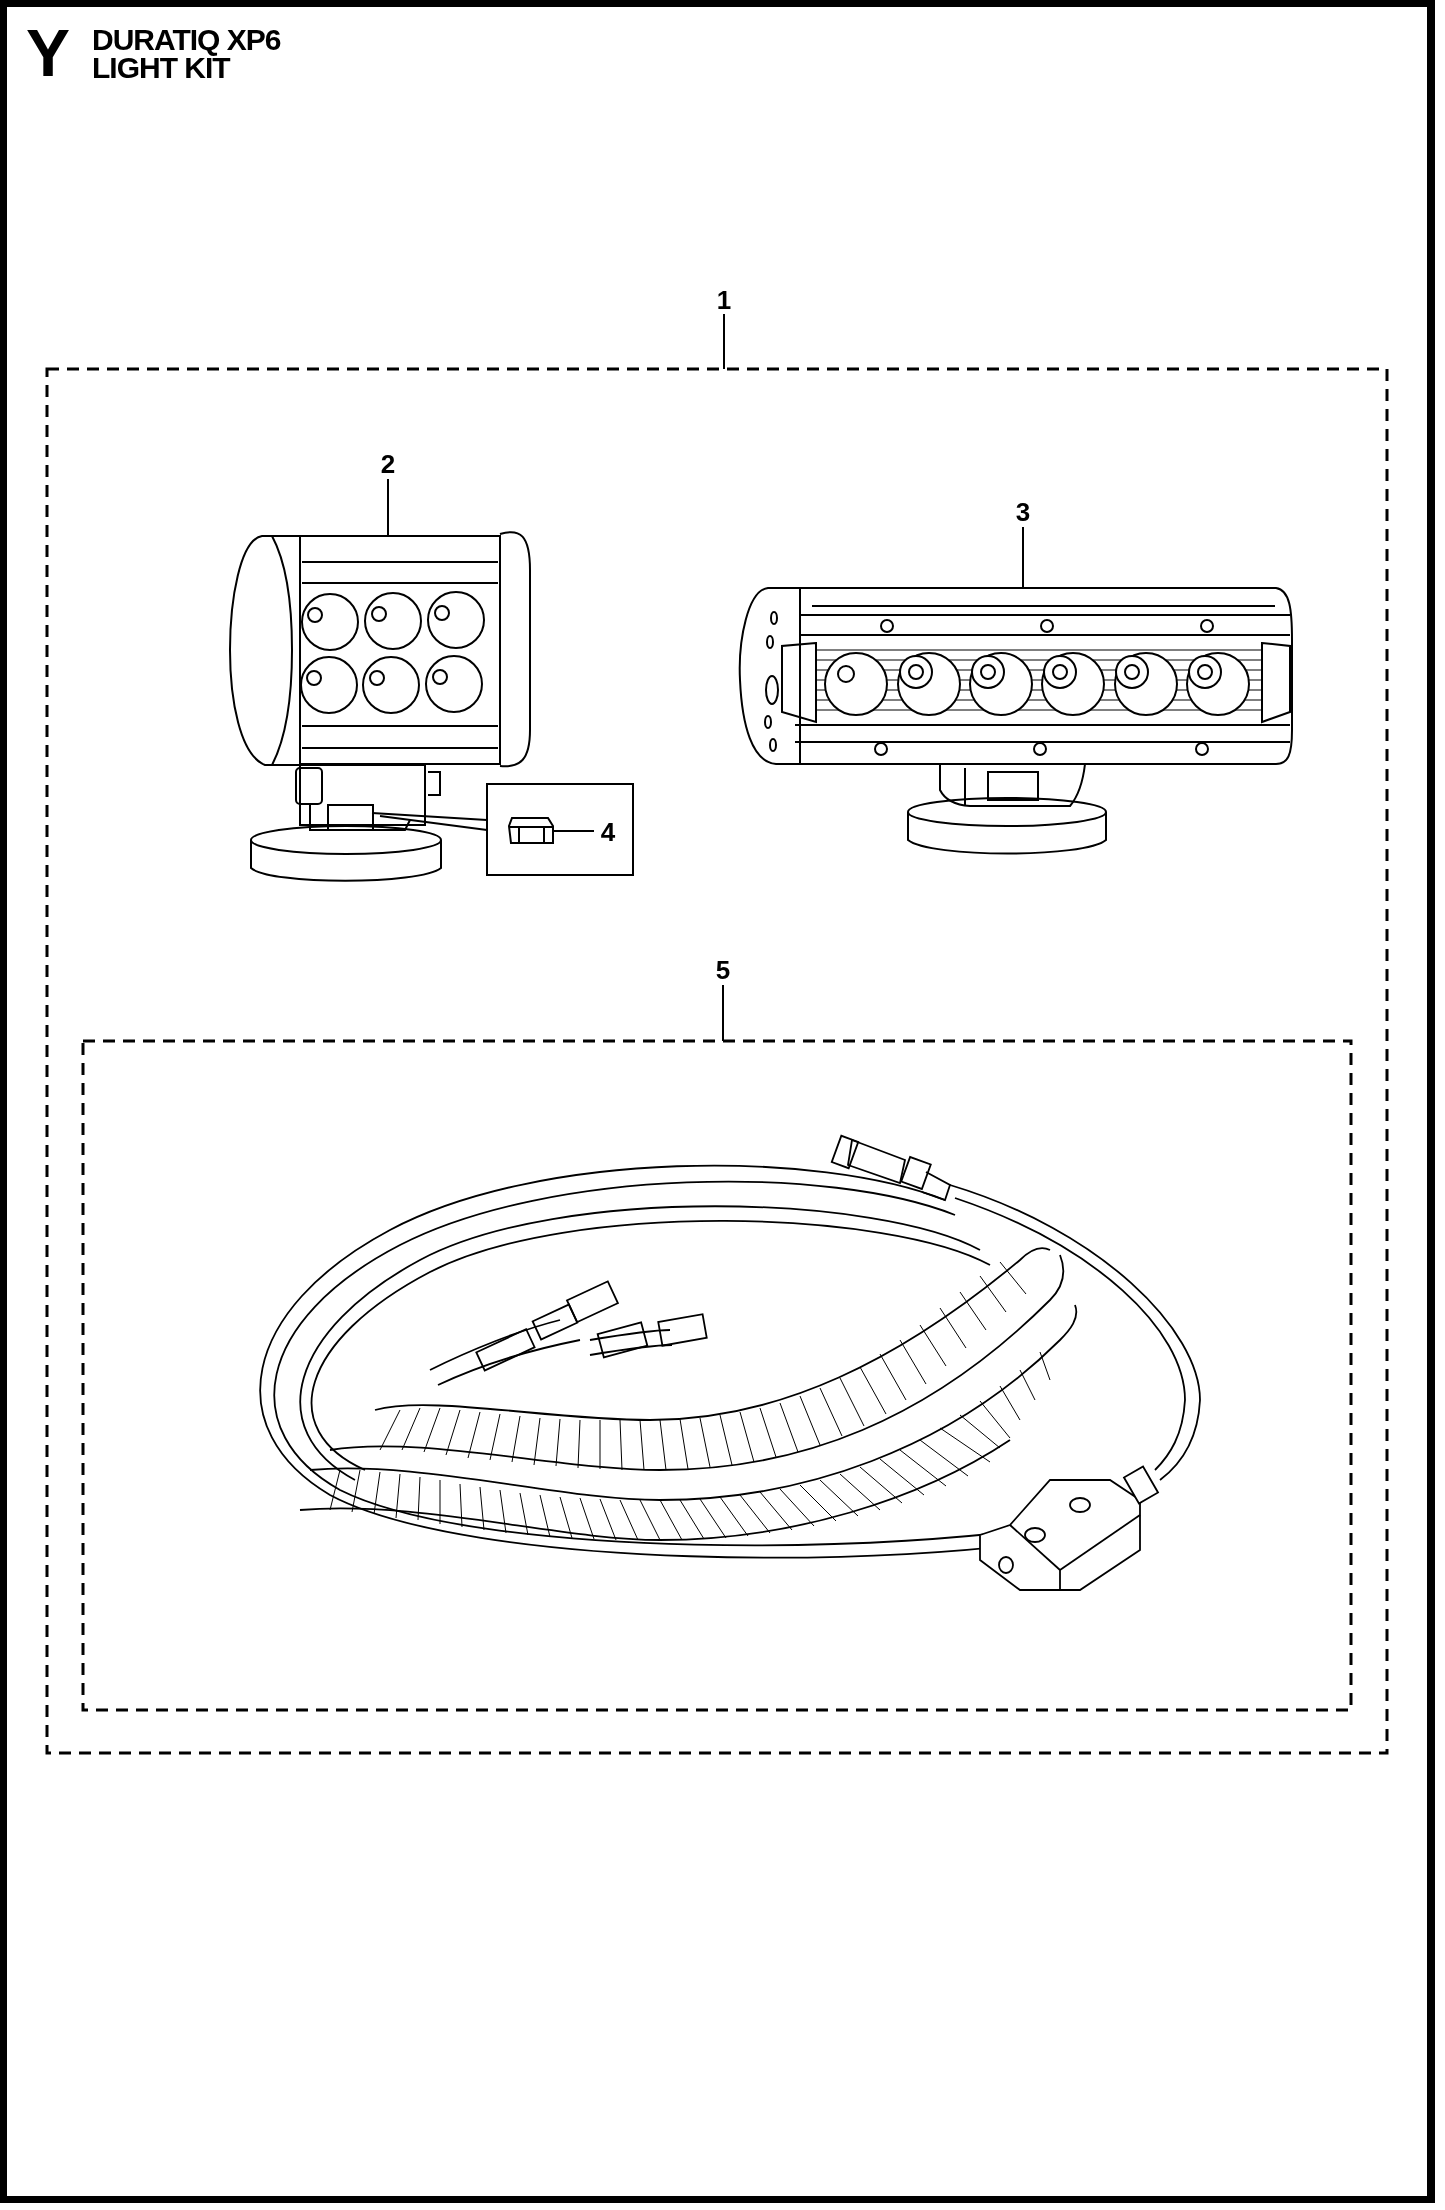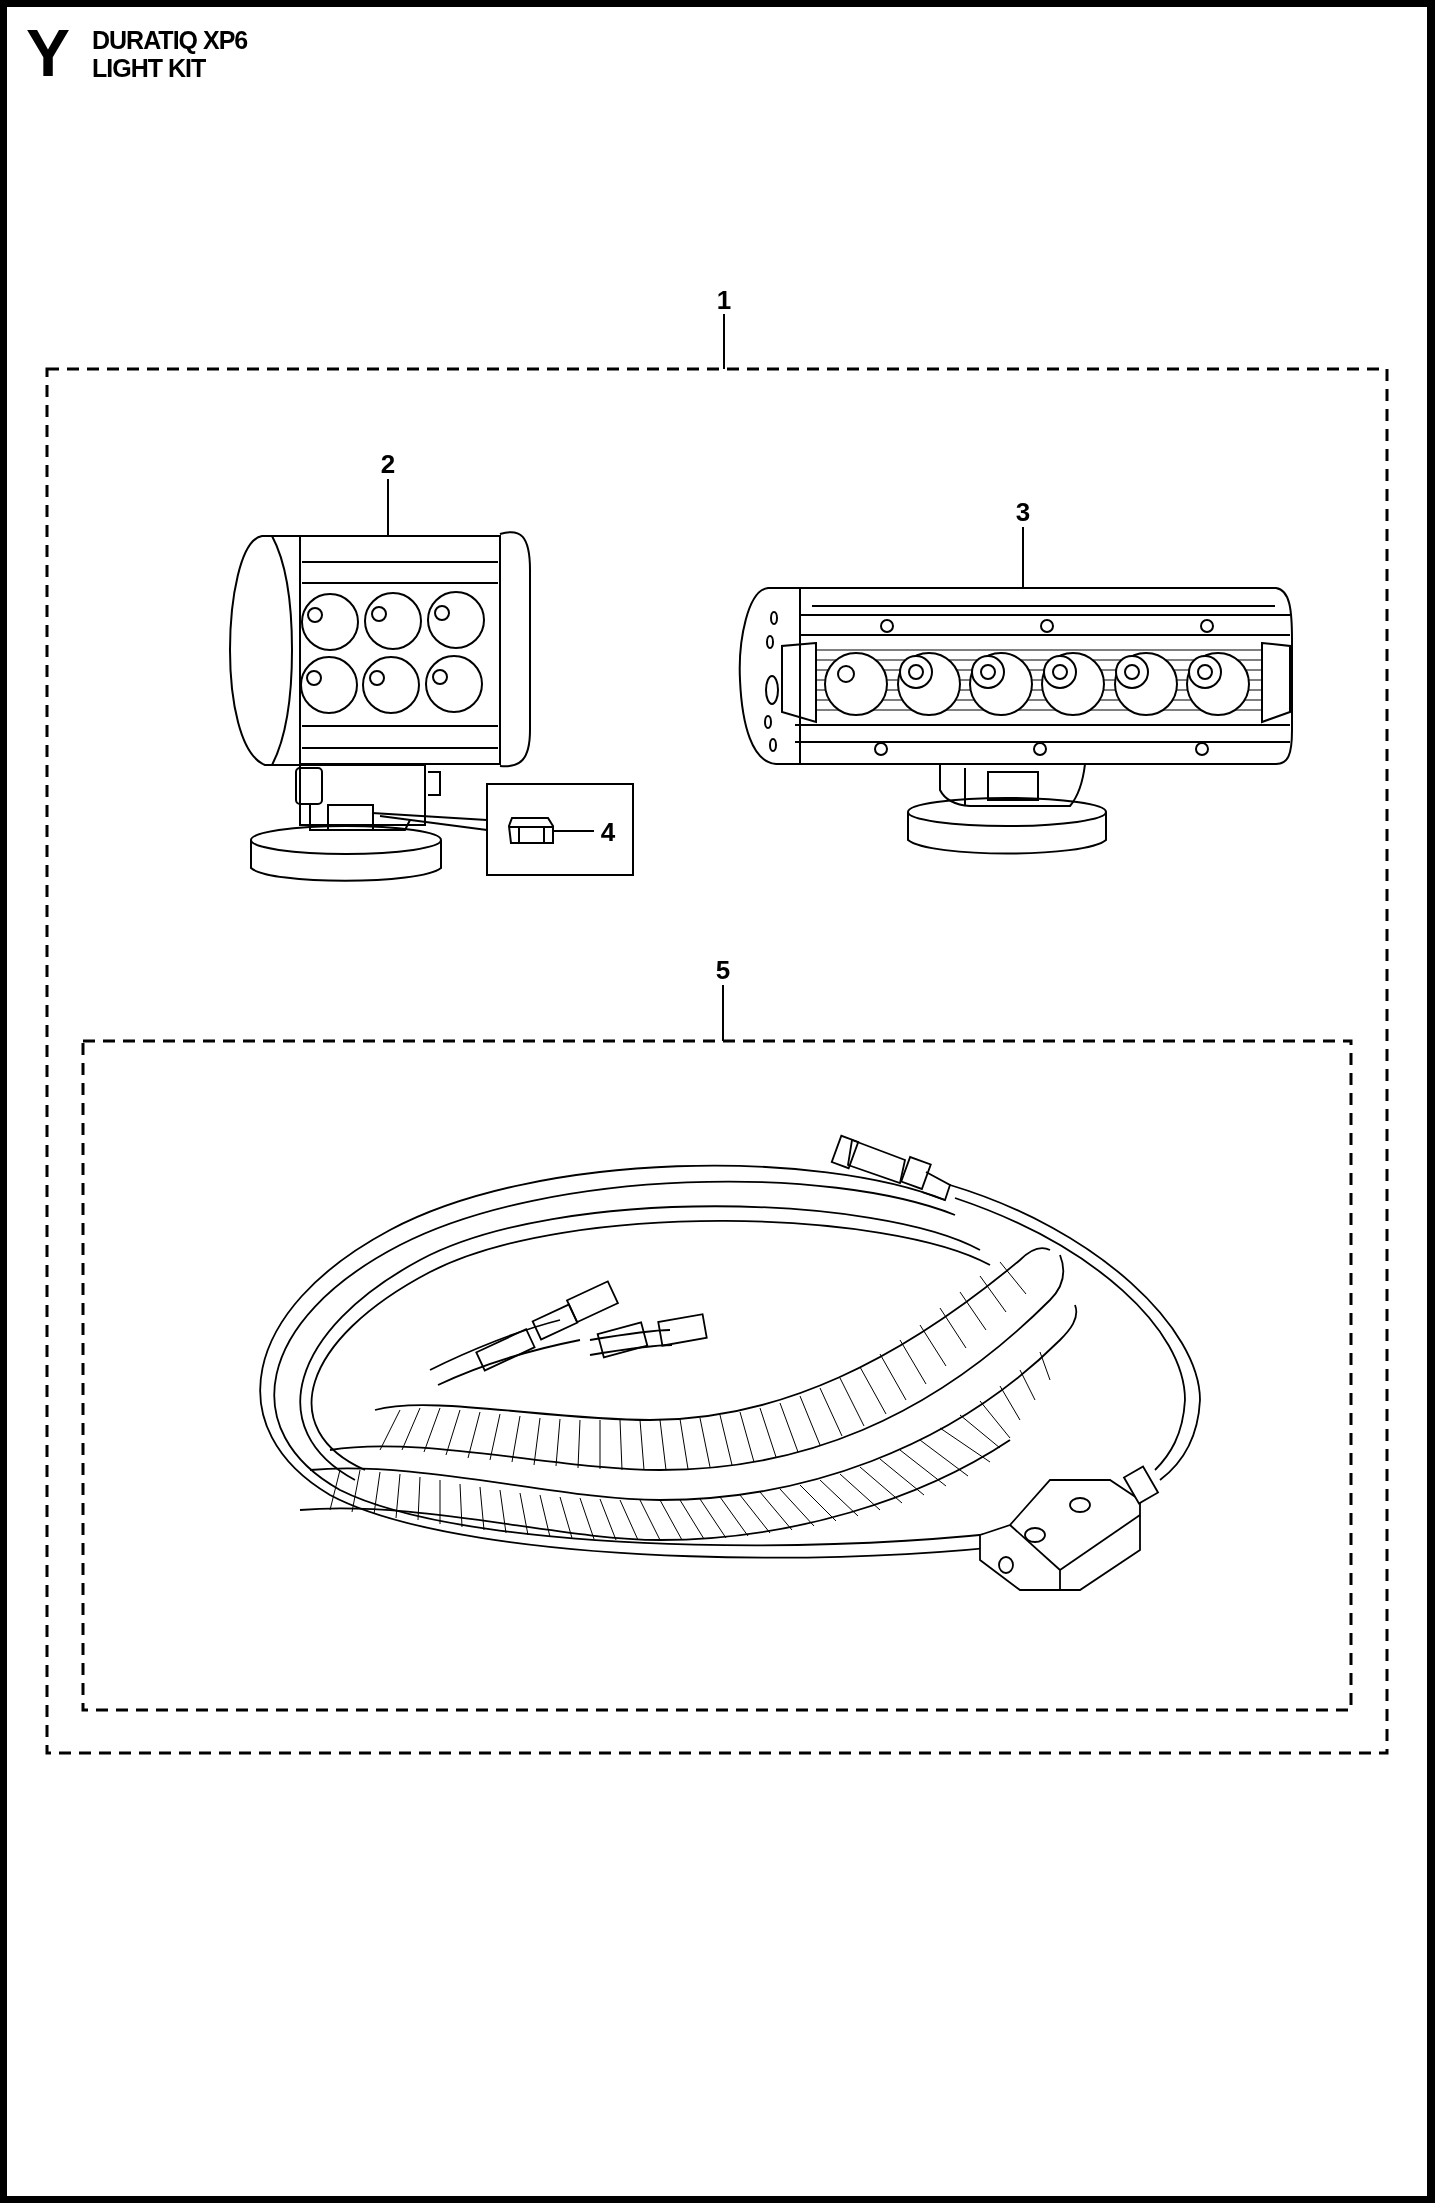--- a/index.html
+++ b/index.html
@@ -1,19 +1,19 @@
 <!DOCTYPE html>
 <html><head>
   <meta charset="utf-8">
   <style>
     html, body { margin: 0; padding: 0; background: #ffffff; }
     body { width: 1445px; height: 2210px; position: relative; overflow: hidden; font-family: "Liberation Sans", sans-serif; }
     .frame { position: absolute; left: 0; top: 0; width: 1435px; height: 2203px; border: 7px solid #000; border-right-width: 8px; box-sizing: border-box; }
     .section-letter { position: absolute; left: 26px; top: 20px; font-family: "Liberation Sans", sans-serif; font-weight: bold; font-size: 66px; line-height: 66px; color: #000; }
-    .title { position: absolute; left: 92px; top: 26px; font-family: "Liberation Sans", sans-serif; font-weight: bold; font-size: 25px; line-height: 28px; color: #000; letter-spacing: -1px; }
+    .title { position: absolute; left: 92px; top: 26px; font-family: "Liberation Sans", sans-serif; font-weight: bold; font-size: 30px; line-height: 28px; color: #000; letter-spacing: -1px; }
     .title div { white-space: nowrap; }
     .callout { position: absolute; font-family: "Liberation Sans", sans-serif; font-weight: bold; font-size: 26px; line-height: 26px; color: #000; transform: translate(-50%, -50%); }
     svg.drawing { position: absolute; left: 0; top: 0; }
   </style>
 </head>
 <body>
 
 <div class="frame"></div>
 
 <div class="section-letter">Y</div>

